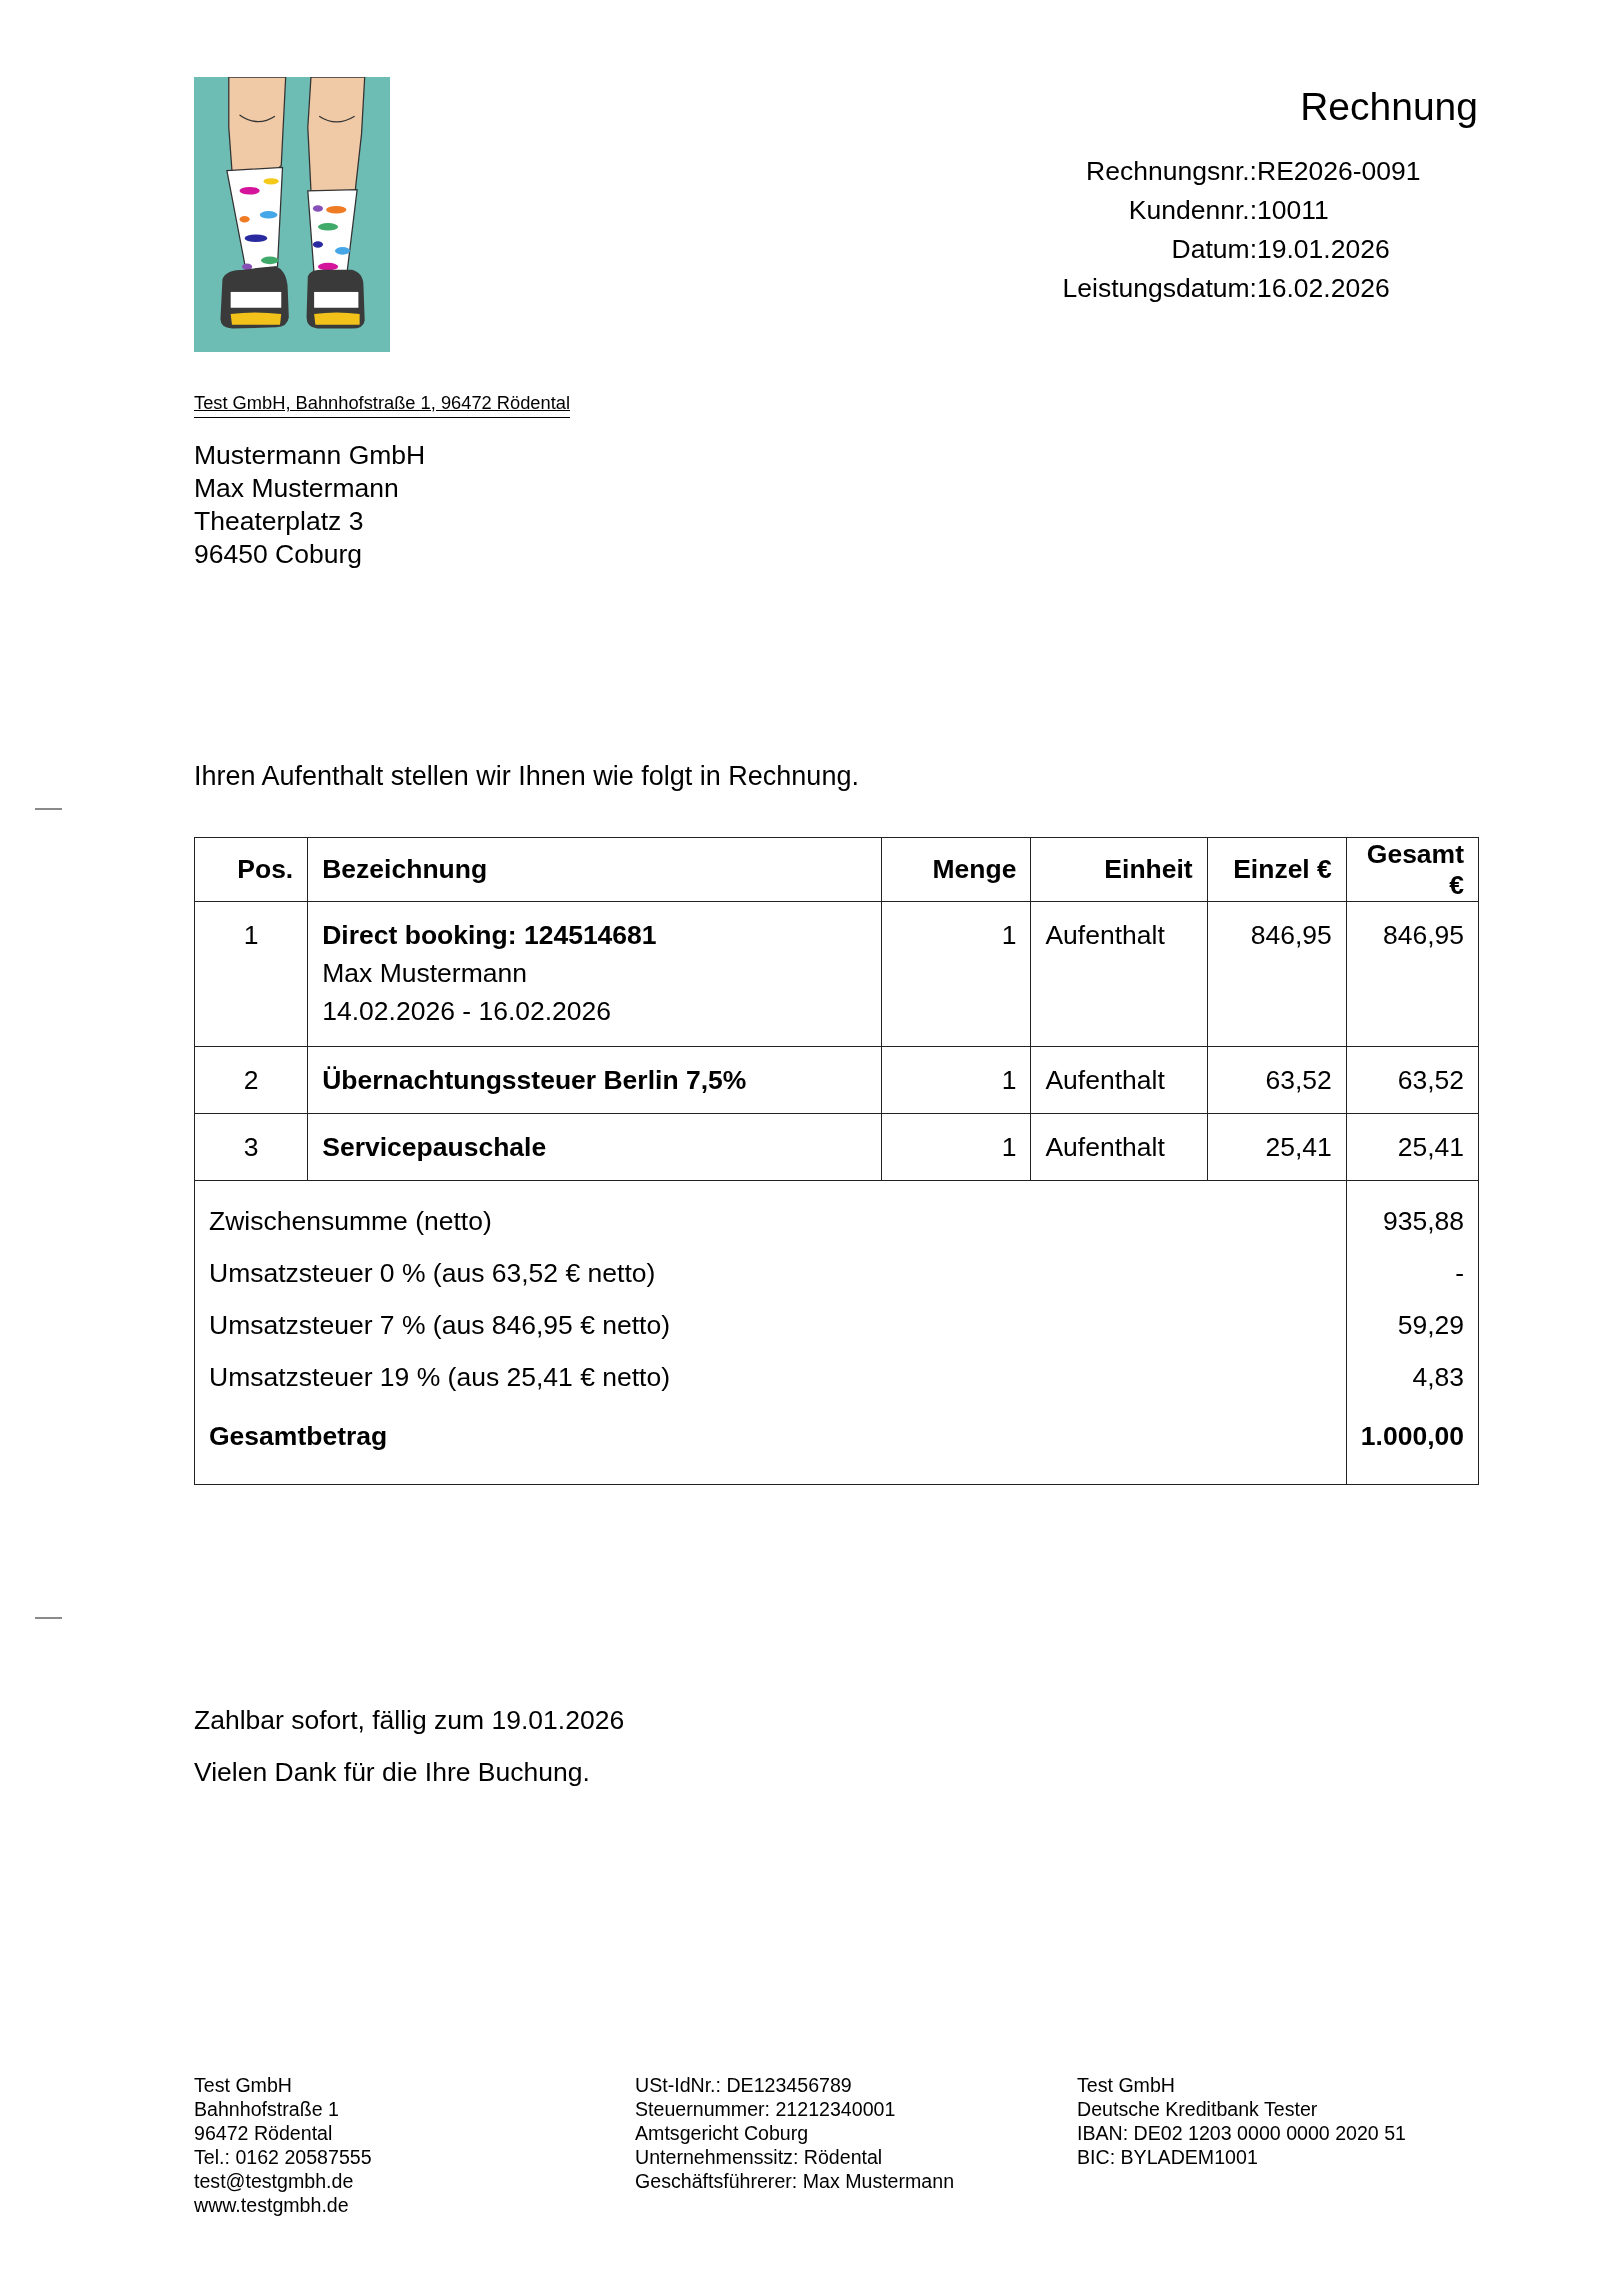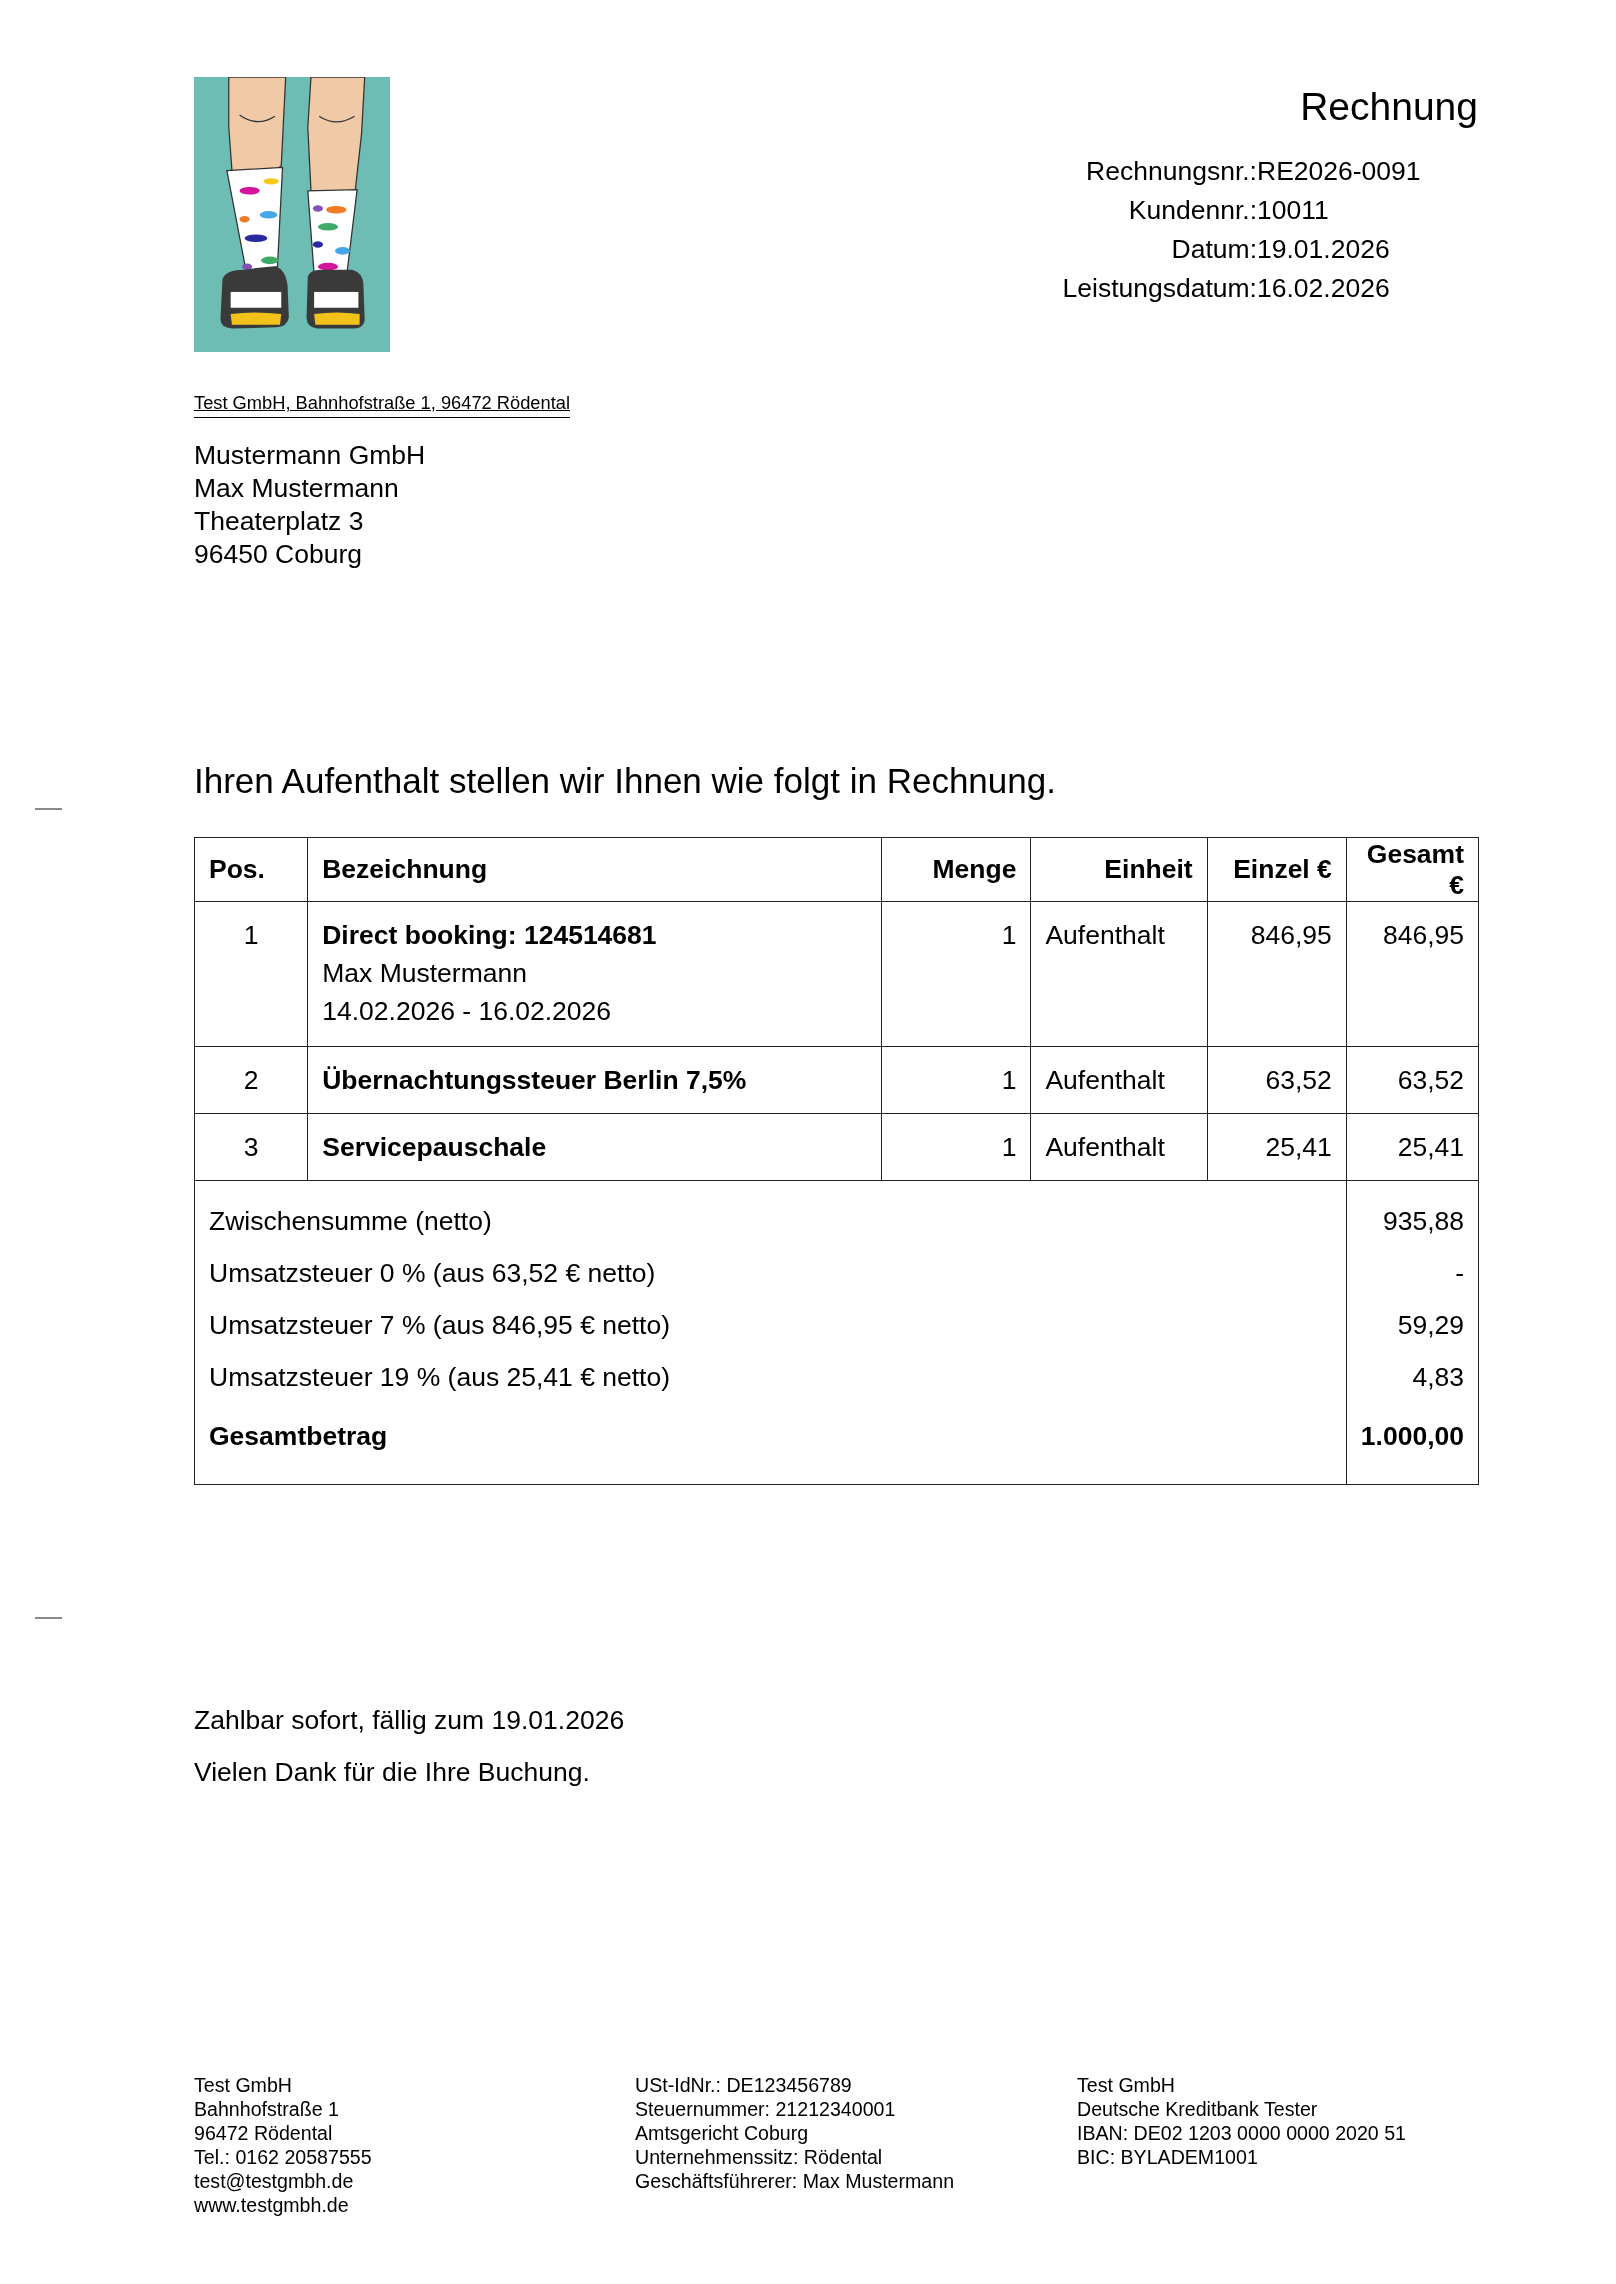--- a/index.html
+++ b/index.html
@@ -23,27 +23,27 @@
   .meta-label { width: 234px; text-align: right; }
   .meta-value { width: 221px; }
 
   
   .sender-line { left: 194px; top: 394px; font-size: 18.3px; line-height: 1; padding-bottom: 5px; border-bottom: 1.9px solid #000; text-decoration: underline; }
 
   
   .recipient { left: 194px; top: 439px; font-size: 26.5px; line-height: 33px; }
 
   
-  .intro { left: 194px; top: 760px; font-size: 35px; line-height: 1.2; }
+  .intro { left: 194px; top: 760px; font-size: 27px; line-height: 1.2; }
 
   
   .inv-table { left: 194px; top: 837px; width: 1285px; border-collapse: collapse; font-size: 26.5px; }
   .inv-table td, .inv-table th { border: 1.9px solid #222; vertical-align: top; }
   .inv-table th { font-weight: bold; height: 63px; vertical-align: middle; padding: 0 14px; }
-  .c-pos { width: 89px; text-align: left; }
+  .c-pos { width: 89px; text-align: right; }
   .c-bez { width: 590px; text-align: left; }
   .c-menge { width: 127px; text-align: right; }
   .c-einheit { width: 152px; text-align: right; }
   .c-einzel { width: 115px; text-align: right; }
   .c-gesamt { text-align: right; }
   .inv-table td { padding: 14px 14px; line-height: 38px; }
   .inv-table td.pos { text-align: center; }
   .inv-table td.num { text-align: right; }
   .inv-table td.unit { text-align: left; }
   .bold { font-weight: bold; }

